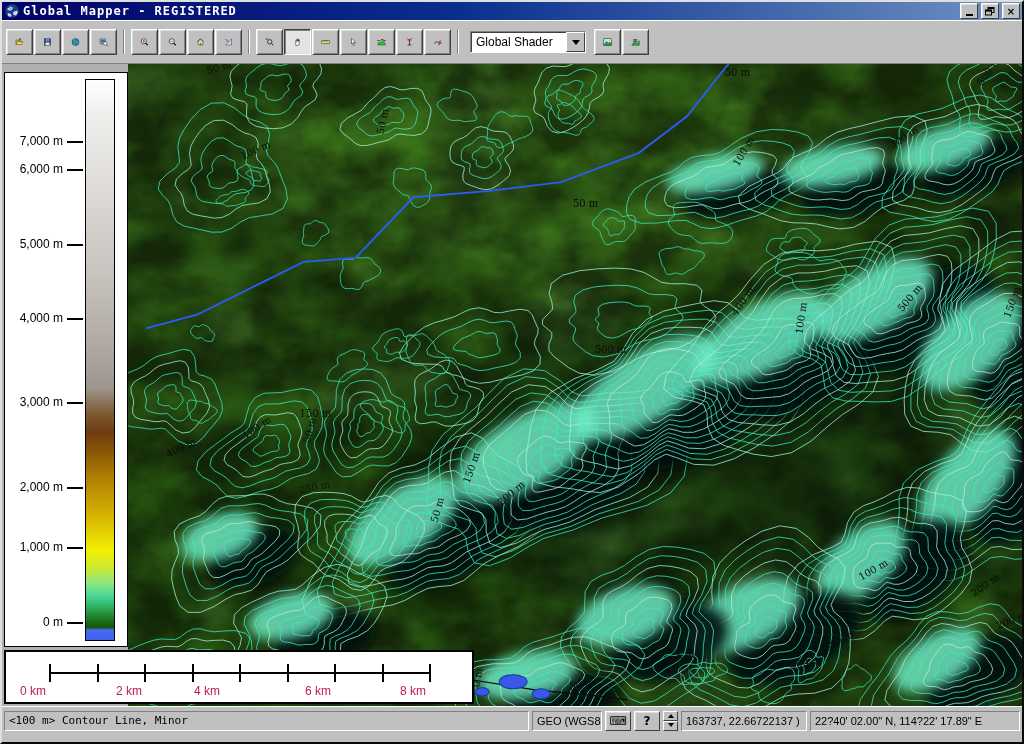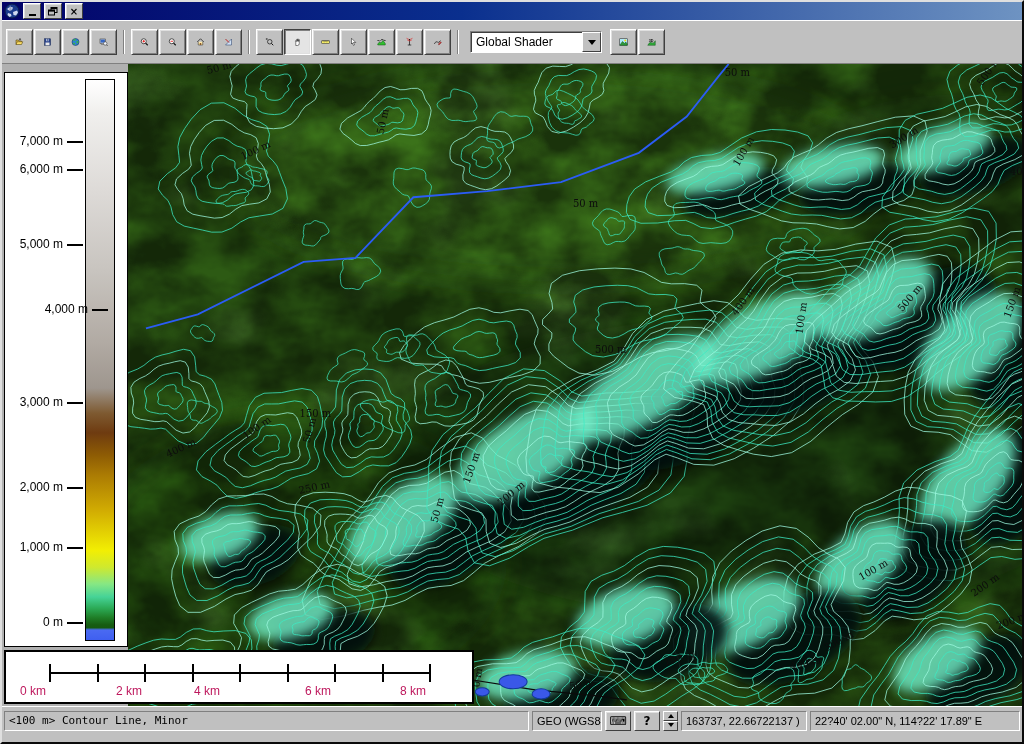--- a/index.html
+++ b/index.html
@@ -26,21 +26,21 @@
     border-top:1px solid #ffffff;border-bottom:1px solid #808080;}
   .tb-group{display:flex;gap:1px;}
   .tb-btn{width:27px;height:26px;background:#c0c0c0;border:1px solid;
     border-color:#fff #404040 #404040 #fff;box-shadow:inset 1px 1px 0 #dfdfdf,inset -1px -1px 0 #808080;
     display:flex;align-items:center;justify-content:center;padding:8px;}
   .tb-btn.pressed{border-color:#404040 #fff #fff #404040;
     box-shadow:inset 1px 1px 0 #808080,inset -1px -1px 0 #dfdfdf;background:#e4e4e4;}
   .tb-sep{width:8px;height:26px;position:relative;}
   .tb-sep::before{content:"";position:absolute;left:3px;top:1px;bottom:1px;width:0;
     border-left:1px solid #808080;border-right:1px solid #fff;}
-  .dropdown{width:132px;height:22px;background:#fff;border:1px solid;
+  .dropdown{width:116px;height:22px;background:#fff;border:1px solid;
     border-color:#808080 #fff #fff #808080;box-shadow:inset 1px 1px 0 #404040;
     display:flex;align-items:center;font-size:12px;padding-left:5px;margin:0 5px;box-sizing:border-box;}
   .dd-btn{margin-left:auto;width:17px;height:18px;background:#c0c0c0;border:1px solid;
     border-color:#fff #404040 #404040 #fff;display:flex;align-items:center;justify-content:center;}
   .dd-arrow{width:0;height:0;border:4px solid transparent;border-top:5px solid #000;margin-top:5px;}
   
   .main{position:relative;height:642px;background:#b0b0b0;}
   #map-svg{position:absolute;left:126px;top:0;width:894px;height:642px;display:block;
     background:#2d5a14;}
   .legend{position:absolute;left:2px;top:8px;width:124px;height:575px;background:#fff;
@@ -76,20 +76,21 @@
 <body>
 
 <div class="window">
 
   <div class="titlebar">
     <svg width="16" height="16" viewBox="0 0 16 16">
       <circle cx="8" cy="8" r="7" fill="#1a3a8c" stroke="#0a1c4a"></circle>
       <path d="M3 6q3-3 6-1.5L8 7 5 7.5z M9 9l4-1.5 1 2-2 3-2.5-.5z M4 10l3 1 .5 2-2 1-2-2z" fill="#cfd8f0"></path>
       <path d="M6 2l2 5-3 1z" fill="#9aa8c8"></path>
     </svg>
+    <span class="title-text">Global Mapper - REGISTERED</span>
     <span class="win-btn">
         <span class="min-glyph"></span>
       </span>
     <span class="win-btn">
       <svg width="10" height="9" viewBox="0 0 10 9">
         <rect x="3" y="0.5" width="6" height="5" fill="#c0c0c0" stroke="#000"></rect>
         <rect x="3" y="0.5" width="6" height="1.6" fill="#000"></rect>
         <rect x="0.5" y="3" width="6" height="5" fill="#c0c0c0" stroke="#000"></rect>
         <rect x="0.5" y="3" width="6" height="1.6" fill="#000"></rect>
       </svg>
@@ -610,21 +611,21 @@
             <span class="tick"></span>
           </div>
           <div class="leg-row" style="top: 88.6px;">
             <span class="txt">6,000 m</span>
             <span class="tick"></span>
           </div>
           <div class="leg-row" style="top: 164.2px;">
             <span class="txt">5,000 m</span>
             <span class="tick"></span>
           </div>
-          <div class="leg-row" style="top: 229px; padding-left: 25px;">
+          <div class="leg-row" style="top: 238px;">
             <span class="txt">4,000 m</span>
             <span class="tick"></span>
           </div>
           <div class="leg-row" style="top: 322px;">
             <span class="txt">3,000 m</span>
             <span class="tick"></span>
           </div>
           <div class="leg-row" style="top: 407px;">
             <span class="txt">2,000 m</span>
             <span class="tick"></span>

